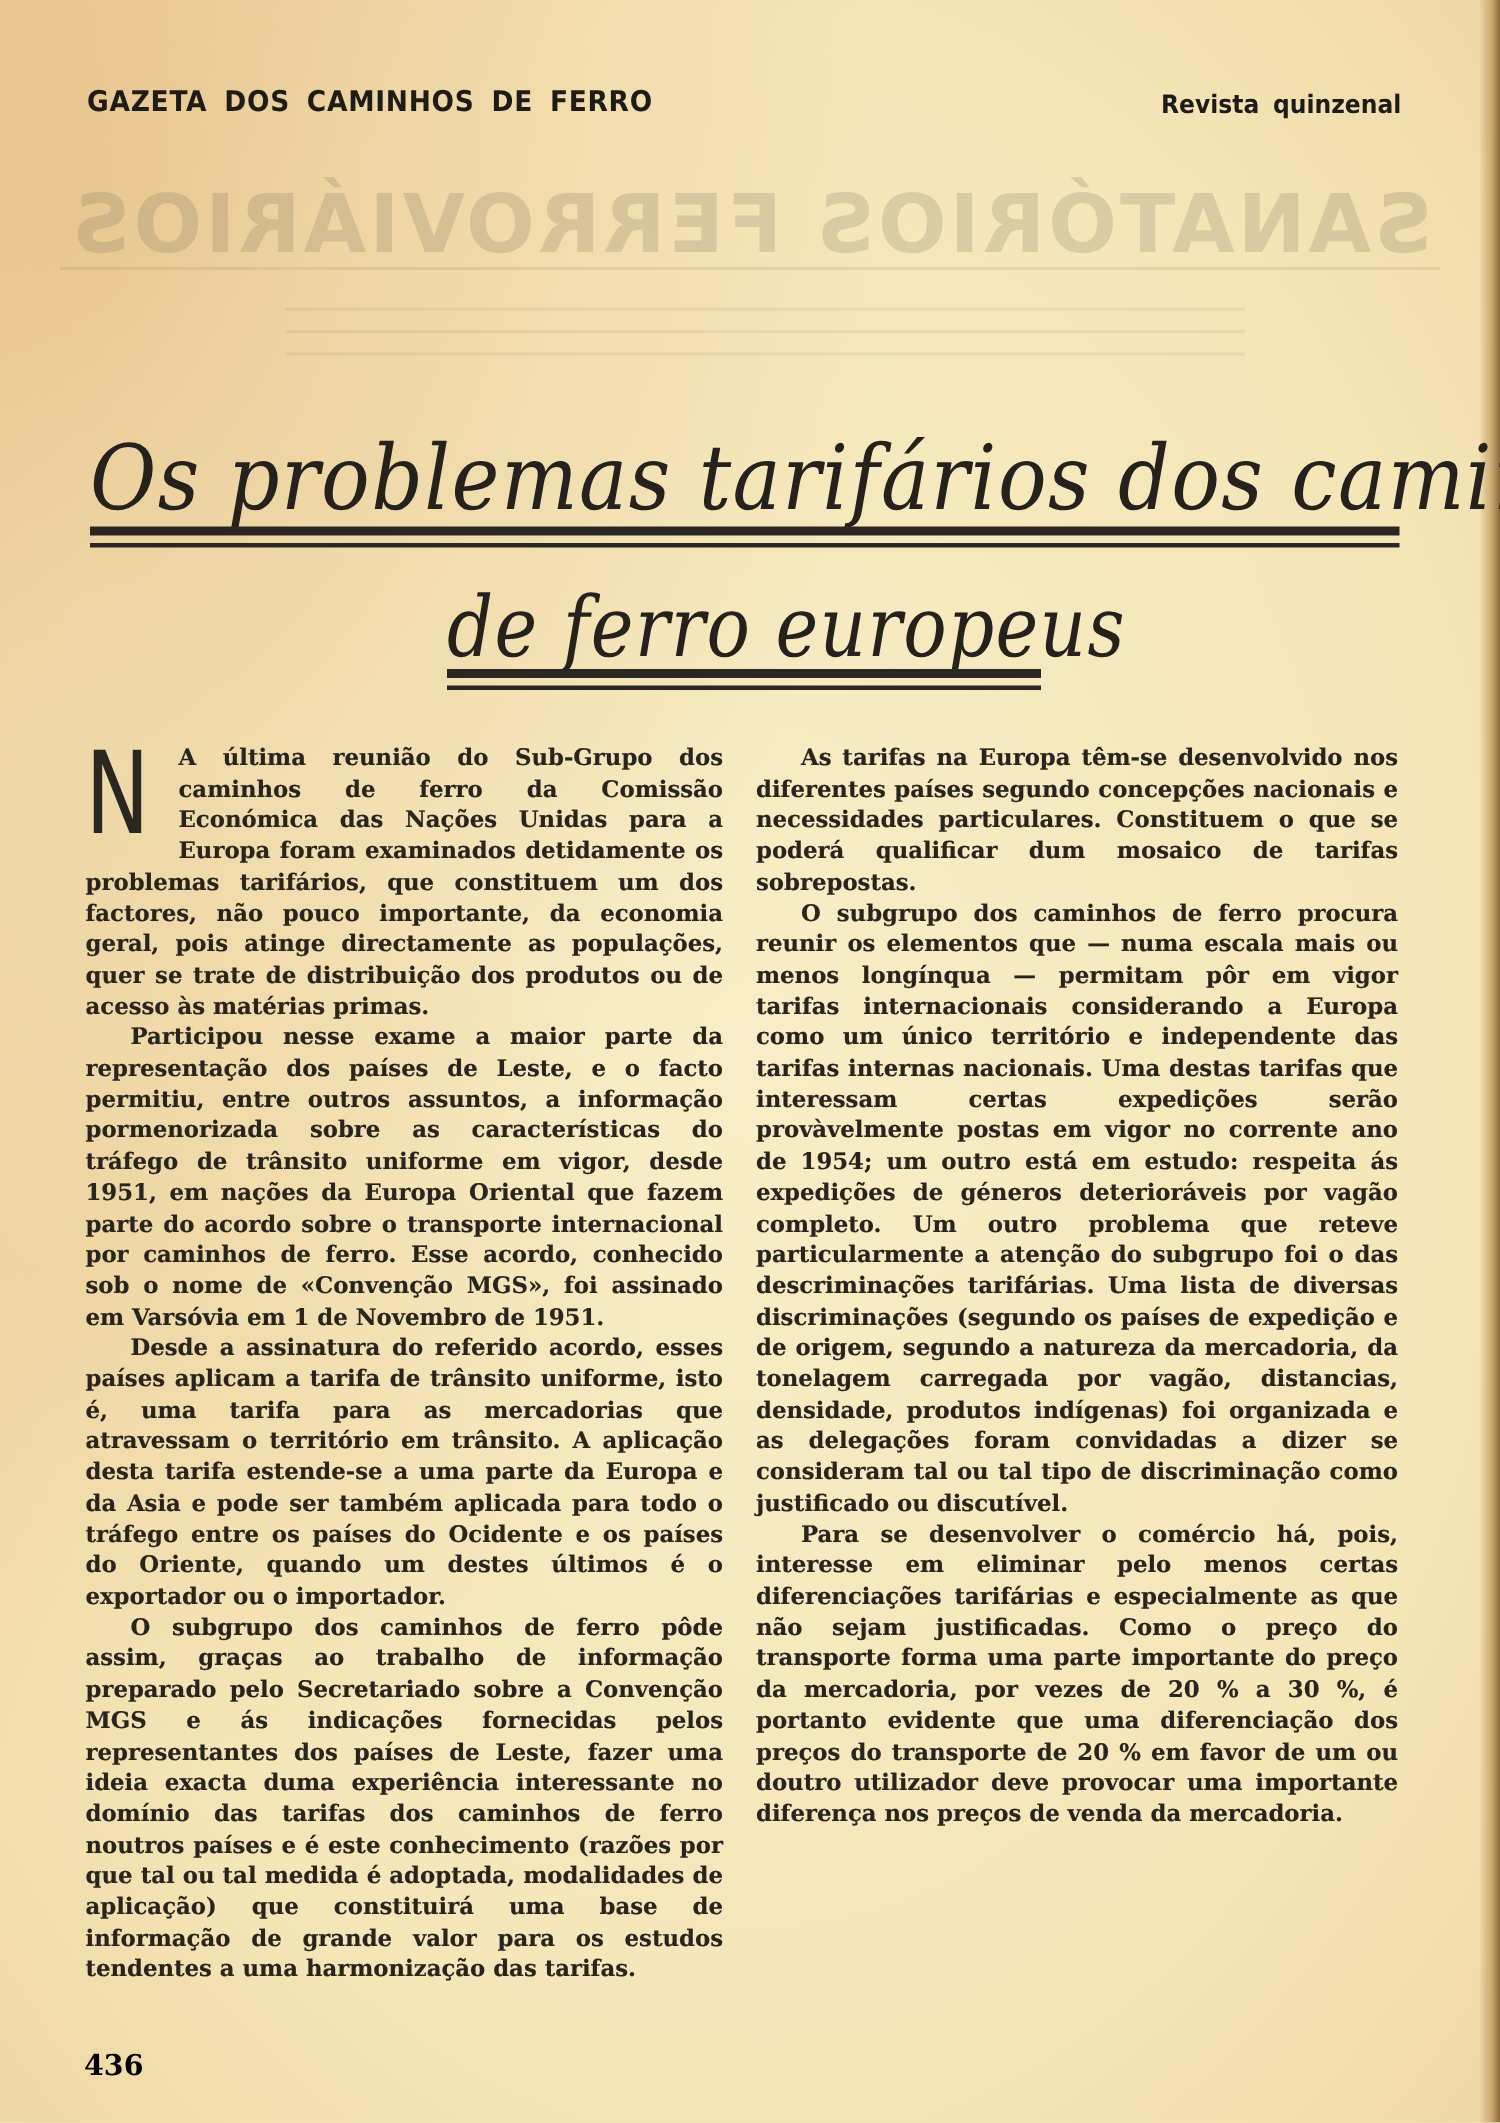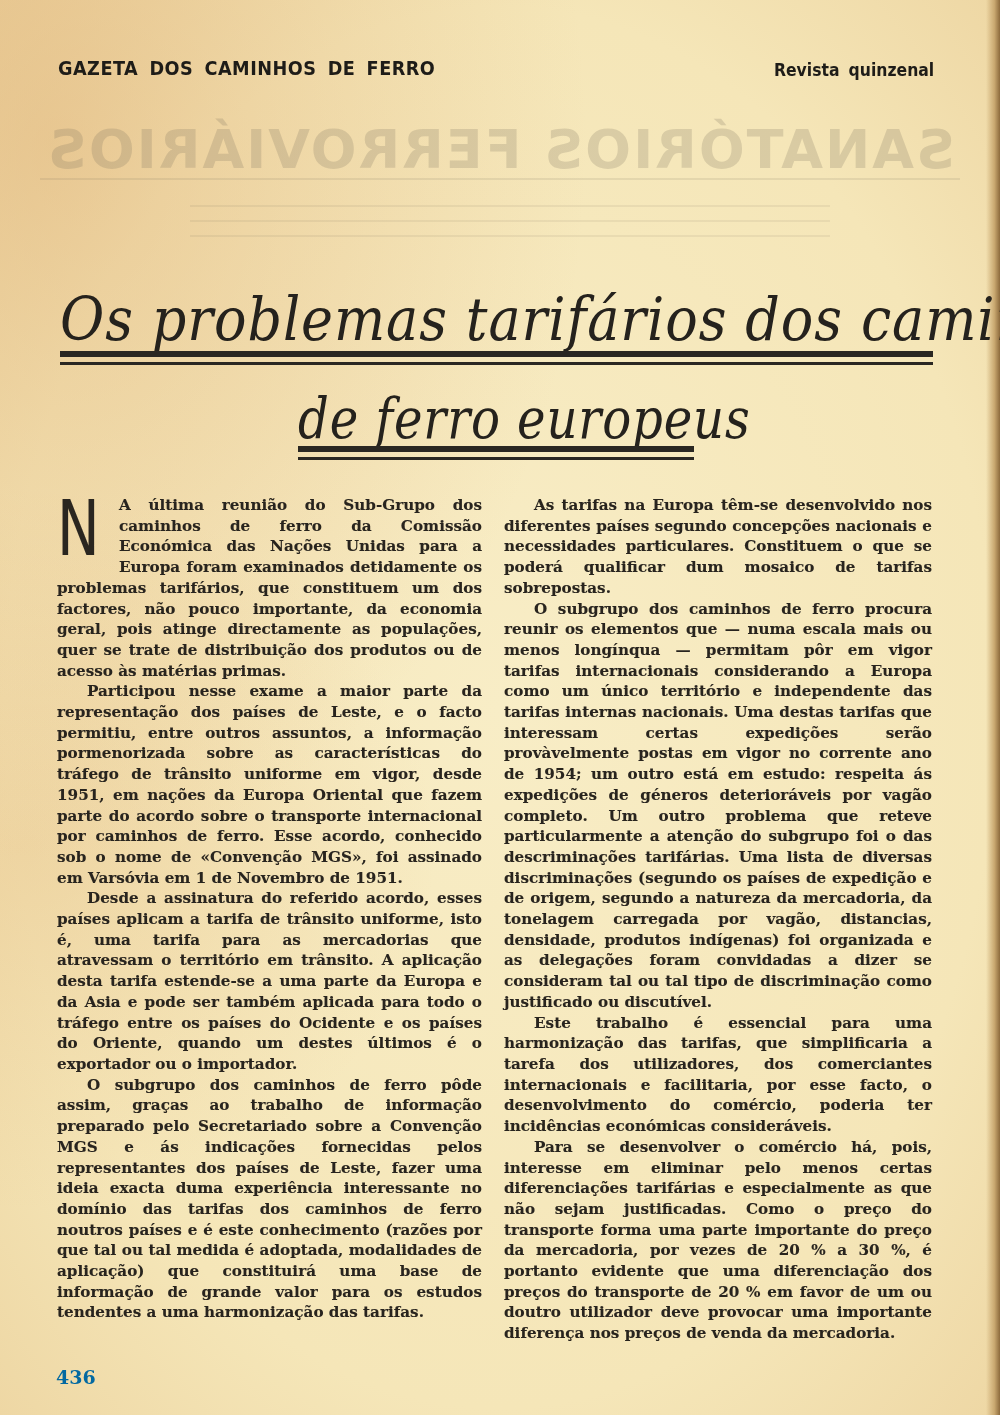--- a/index.html
+++ b/index.html
@@ -71,21 +71,21 @@
   .col-right { left: 504px; width: 428px; }
   .col p { margin: 0; text-indent: 30px; }
   .col p.first { text-indent: 0; }
   .dropcap {
     float: left; font-family: "DejaVu Sans", sans-serif; font-weight: normal;
     font-size: 76px; line-height: 64px; margin: 2px 10px 0 0; color: #2a2620;
     transform: scaleX(0.75); transform-origin: left; width: 52px;
   }
   .page-number {
     position: absolute; left: 56px; top: 1366px;
-    font-family: "DejaVu Serif", serif; font-weight: bold; font-size: 19px; color: #0369a1;
+    font-family: "DejaVu Serif", serif; font-weight: bold; font-size: 19px; color: #000000;
   }
 </style>
 </head>
 <body>
 
 <div class="page"></div>
 <div class="right-edge"></div>
 
 <div class="ghost">SANATÓRIOS FERROVIÁRIOS</div>
 <div class="ghost-rule"></div>
@@ -108,17 +108,16 @@
 <div class="col col-left">
   <p class="first"><span class="dropcap">N</span><span>A última reunião do Sub-Grupo dos caminhos de ferro da Comissão Económica das Nações Unidas para a Europa foram examinados detidamente os problemas tarifários, que constituem um dos factores, não pouco importante, da economia geral, pois atinge directamente as populações, quer se trate de distribuição dos produtos ou de acesso às matérias primas.</span></p>
   <p>Participou nesse exame a maior parte da representação dos países de Leste, e o facto permitiu, entre outros assuntos, a informação pormenorizada sobre as características do tráfego de trânsito uniforme em vigor, desde 1951, em nações da Europa Oriental que fazem parte do acordo sobre o transporte internacional por caminhos de ferro. Esse acordo, conhecido sob o nome de «Convenção MGS», foi assinado em Varsóvia em 1 de Novembro de 1951.</p>
   <p>Desde a assinatura do referido acordo, esses países aplicam a tarifa de trânsito uniforme, isto é, uma tarifa para as mercadorias que atravessam o território em trânsito. A aplicação desta tarifa estende-se a uma parte da Europa e da Asia e pode ser também aplicada para todo o tráfego entre os países do Ocidente e os países do Oriente, quando um destes últimos é o exportador ou o importador.</p>
   <p>O subgrupo dos caminhos de ferro pôde assim, graças ao trabalho de informação preparado pelo Secretariado sobre a Convenção MGS e ás indicações fornecidas pelos representantes dos países de Leste, fazer uma ideia exacta duma experiência interessante no domínio das tarifas dos caminhos de ferro noutros países e é este conhecimento (razões por que tal ou tal medida é adoptada, modalidades de aplicação) que constituirá uma base de informação de grande valor para os estudos tendentes a uma harmonização das tarifas.</p>
 </div>
 
 <div class="col col-right">
   <p>As tarifas na Europa têm-se desenvolvido nos diferentes países segundo concepções nacionais e necessidades particulares. Constituem o que se poderá qualificar dum mosaico de tarifas sobrepostas.</p>
   <p>O subgrupo dos caminhos de ferro procura reunir os elementos que — numa escala mais ou menos longínqua — permitam pôr em vigor tarifas internacionais considerando a Europa como um único território e independente das tarifas internas nacionais. Uma destas tarifas que interessam certas expedições serão provàvelmente postas em vigor no corrente ano de 1954; um outro está em estudo: respeita ás expedições de géneros deterioráveis por vagão completo. Um outro problema que reteve particularmente a atenção do subgrupo foi o das descriminações tarifárias. Uma lista de diversas discriminações (segundo os países de expedição e de origem, segundo a natureza da mercadoria, da tonelagem carregada por vagão, distancias, densidade, produtos indígenas) foi organizada e as delegações foram convidadas a dizer se consideram tal ou tal tipo de discriminação como justificado ou discutível.</p>
-  <p>Este trabalho é essencial para uma harmonização das tarifas, que simplificaria a tarefa dos utilizadores, dos comerciantes internacionais e facilitaria, por esse facto, o desenvolvimento do comércio, poderia ter incidências económicas consideráveis.</p>
   <p>Para se desenvolver o comércio há, pois, interesse em eliminar pelo menos certas diferenciações tarifárias e especialmente as que não sejam justificadas. Como o preço do transporte forma uma parte importante do preço da mercadoria, por vezes de 20 % a 30 %, é portanto evidente que uma diferenciação dos preços do transporte de 20 % em favor de um ou doutro utilizador deve provocar uma importante diferença nos preços de venda da mercadoria.</p>
 </div>
 
 <div class="page-number">436</div>
 
 </body></html>

